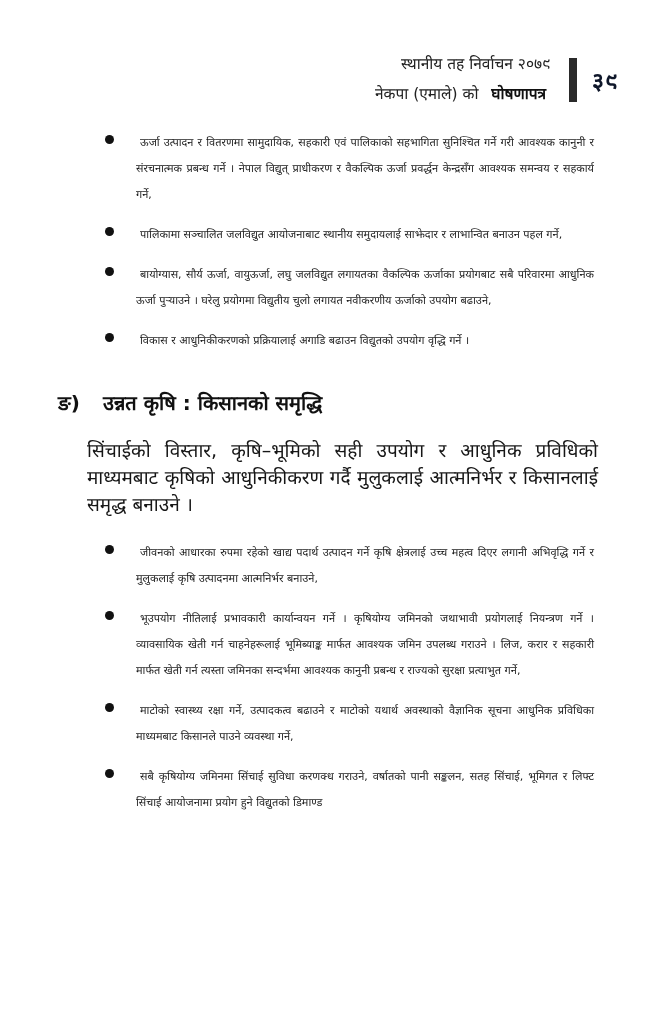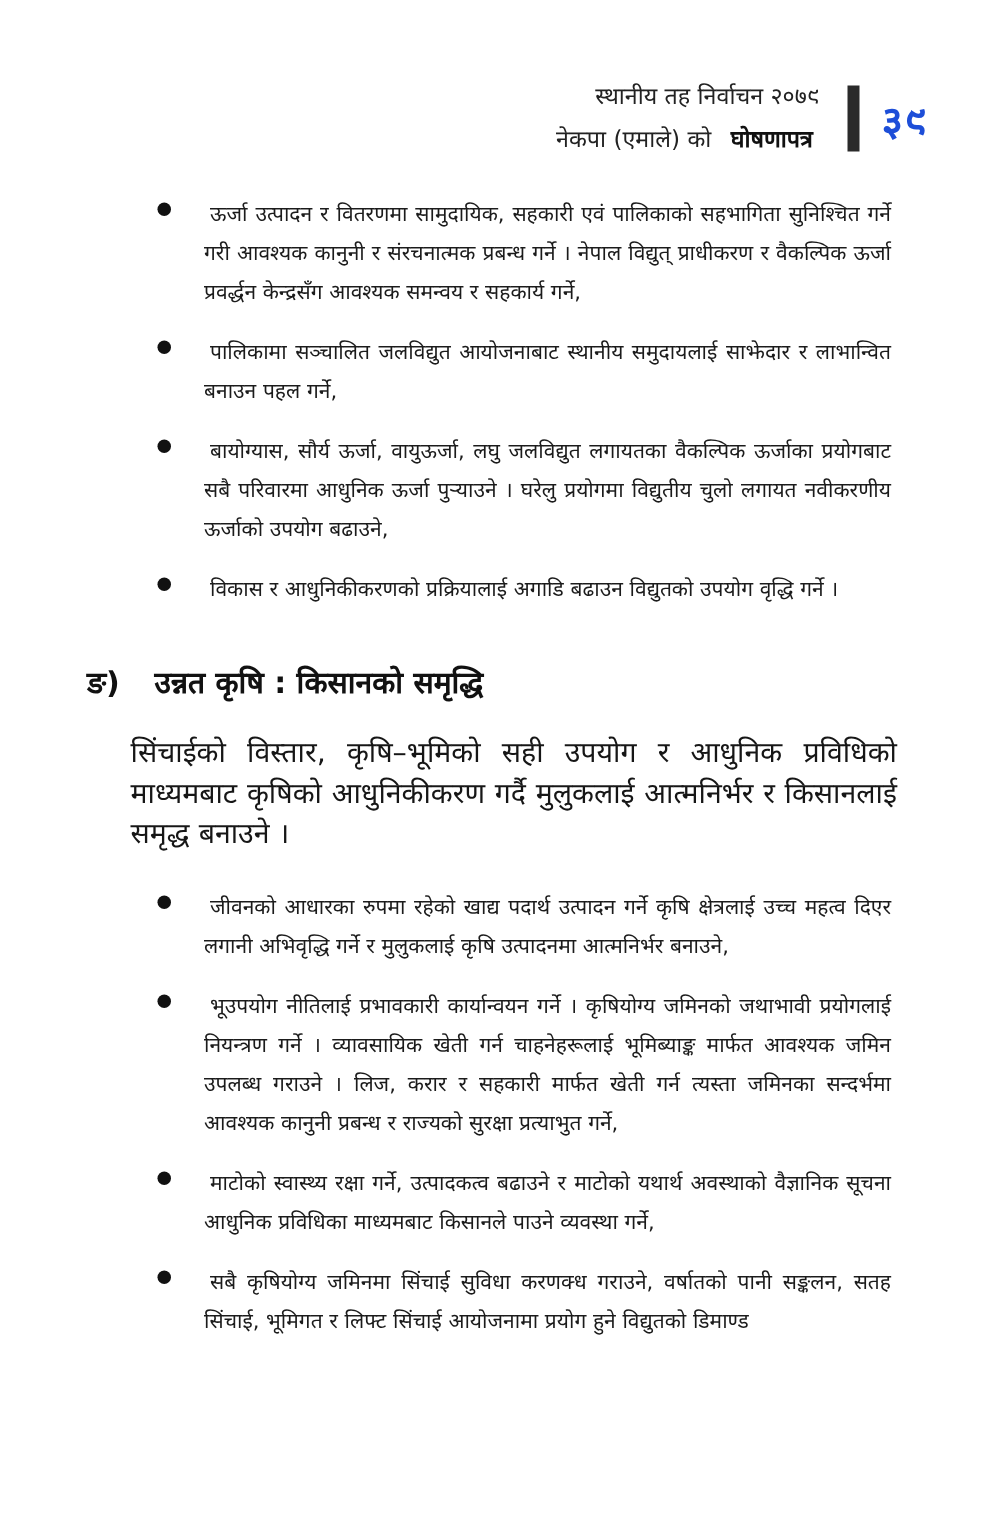--- a/index.html
+++ b/index.html
@@ -33,44 +33,44 @@
     color: #222;
     white-space: nowrap;
   }
   .header-bold { font-weight: 700; color: #111; font-family: Liberation Serif, serif; }
   .header-divider {
     width: 2px;
     height: 44px;
     background: #2a2a2a;
   }
   .page-number {
-    font-size: 27px;
+    font-size: 23px;
     font-weight: 700;
-    color: #1d4ed8;
+    color: #0f172a;
     letter-spacing: 1px;
     text-align: center;
   }
 
   
   .content {
     position: absolute;
     top: 114px;
     left: 42px;
     right: 58px;
   }
 
   ul.bullet-list {
     list-style: none;
     padding-left: 55px;
   }
   li.bullet-item {
     position: relative;
     padding-left: 31px;
     margin-bottom: 6px;
-    font-size: 14px;
+    font-size: 11px;
     line-height: 26px;
     text-align: justify;
     color: #1b1b1b;
   }
   li.bullet-item .bullet-dot {
     position: absolute;
     left: 0;
     top: 9px;
     width: 9px;
     height: 9px;

